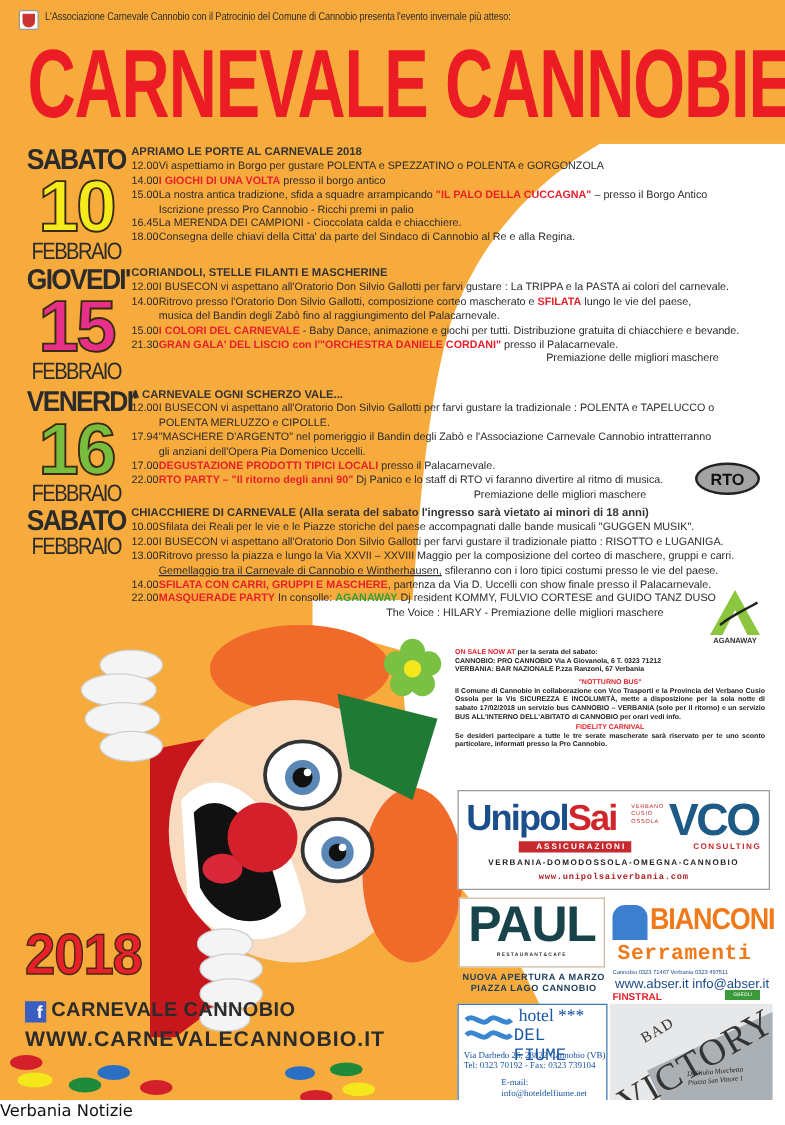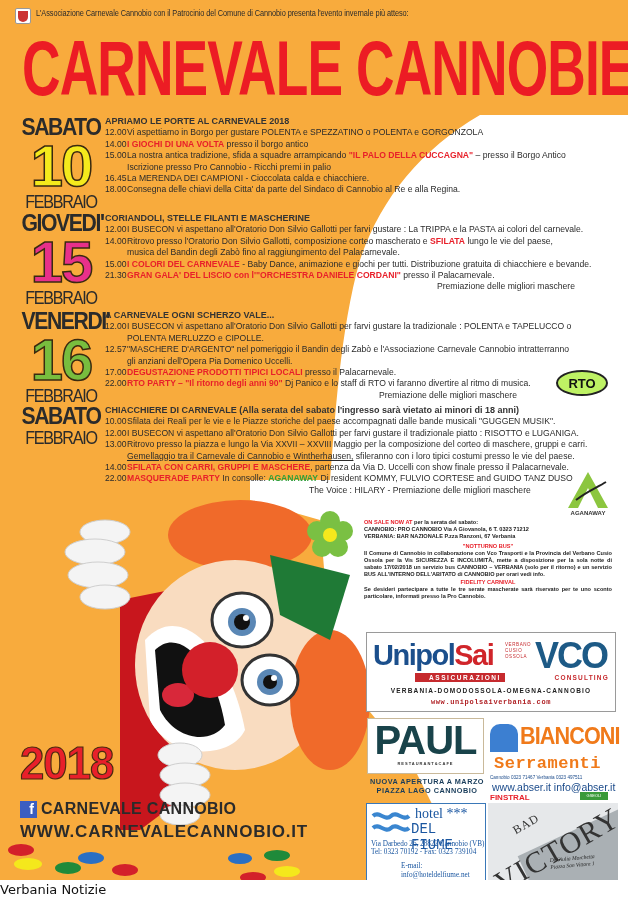--- a/index.html
+++ b/index.html
@@ -16,28 +16,28 @@
   .main-title { position: absolute; left: 22px; top: 30px; width: 600px; font-family: "Liberation Sans", sans-serif; font-weight: bold; font-size: 62px; color: #ec1c24; letter-spacing: -1px; white-space: nowrap; transform: scaleX(0.86) scaleY(1.25); transform-origin: left top; line-height: 1; }
 
   .day-block { position: absolute; left: 18px; width: 86px; text-align: center; }
   .day-name { font-family: "Liberation Sans", sans-serif; font-weight: bold; font-size: 23px; color: #2b2b2b; letter-spacing: -1.5px; transform: scaleX(0.92); line-height: 1; }
   .day-num { font-family: "Liberation Sans", sans-serif; font-weight: bold; font-size: 58px; line-height: 0.92; letter-spacing: -2px; -webkit-text-stroke: 1.5px #3a2a10; }
   .day-month { font-family: "Liberation Sans", sans-serif; font-size: 19px; color: #2b2b2b; letter-spacing: -1.5px; transform: scaleX(0.85); line-height: 1; }
 
   .events { position: absolute; left: 105px; width: 520px; font-size: 8.6px; line-height: 11.4px; color: #2b2b2b; }
   .ev-title { font-weight: bold; font-size: 9px; color: #333; }
   .ev-row { display: flex; }
-  .ev-time { width: 22px; flex: none; }
+  .ev-time { width: 22px; flex: none; text-align: center; }
   .ev-text { flex: 1; }
   .red { color: #e8202a; font-weight: bold; text-align: center; }
   .green { color: #2e9e3a; font-weight: bold; }
   .ul { text-decoration: underline; }
   .right-note { text-align: right; padding-right: 108px; }
 
-  .rto-logo { position: absolute; left: 556px; top: 370px; width: 52px; height: 26px; border-radius: 50%; background: #bef264; border: 2px solid #222; display:flex; align-items:center; justify-content:center; font-weight:bold; font-size:13px; color:#111; }
+  .rto-logo { position: absolute; left: 556px; top: 370px; width: 52px; height: 26px; border-radius: 50%; background: #a3a3a3; border: 2px solid #222; display:flex; align-items:center; justify-content:center; font-weight:bold; font-size:13px; color:#111; }
   .aganaway-logo { position: absolute; left: 566px; top: 470px; width: 44px; height: 46px; }
   .aganaway-logo .lbl { position:absolute; bottom:0; left:0; width:44px; text-align:center; font-size:6px; font-weight:bold; color:#333; }
 
   .info { position: absolute; left: 364px; top: 519px; width: 248px; font-size: 5.6px; line-height: 7.2px; color: #222; font-weight: bold; text-align: justify; }
   .info .red { color: #e8202a; }
 
   .clown { position: absolute; left: 30px; top: 500px; width: 340px; height: 330px; }
 
   .year { position: absolute; left: 20px; top: 736px; font-family: "Liberation Sans", sans-serif; font-weight: bold; font-size: 46px; color: #e8202a; -webkit-text-stroke: 1.2px #4a2a10; letter-spacing: -1px; transform: scaleX(0.95); transform-origin: left top; }
   .fb-line { position: absolute; left: 20px; top: 800px; display: flex; align-items: center; gap: 4px; }
@@ -174,21 +174,21 @@
     <div class="ev-title">A CARNEVALE OGNI SCHERZO VALE...</div>
     <div class="ev-row">
         <span class="ev-time">12.00</span>
         <span class="ev-text">I BUSECON vi aspettano all'Oratorio Don Silvio Gallotti per farvi gustare la tradizionale : POLENTA e TAPELUCCO o</span>
       </div>
     <div class="ev-row">
         <span class="ev-time"></span>
         <span class="ev-text">POLENTA MERLUZZO e CIPOLLE.</span>
       </div>
     <div class="ev-row">
-        <span class="ev-time">12.57</span>
+        <span class="ev-time">17.94</span>
         <span class="ev-text">"MASCHERE D'ARGENTO" nel pomeriggio il Bandin degli Zabò e l'Associazione Carnevale Cannobio intratterranno</span>
       </div>
     <div class="ev-row">
         <span class="ev-time"></span>
         <span class="ev-text">gli anziani dell'Opera Pia Domenico Uccelli.</span>
       </div>
     <div class="ev-row">
         <span class="ev-time">17.00</span>
         <span class="ev-text"><span class="red">DEGUSTAZIONE PRODOTTI TIPICI LOCALI</span><span> presso il Palacarnevale.</span></span>
       </div>

